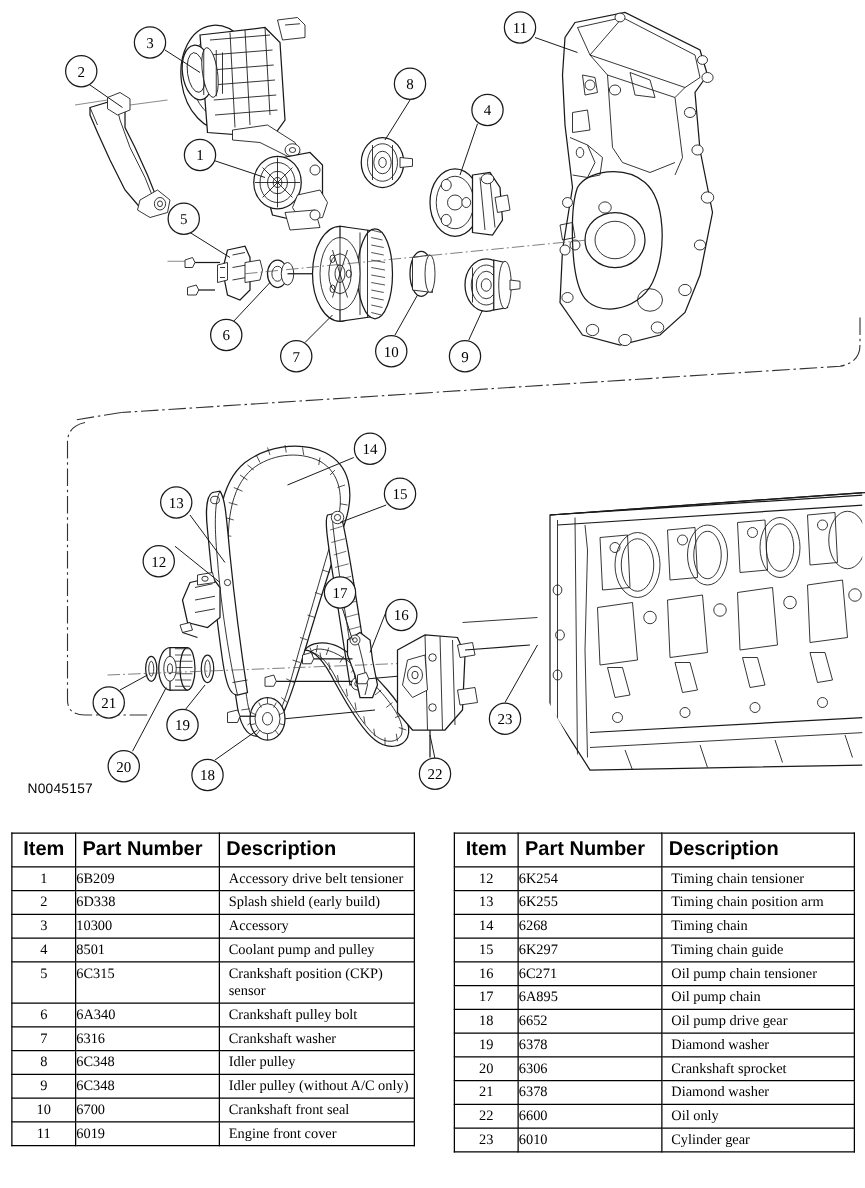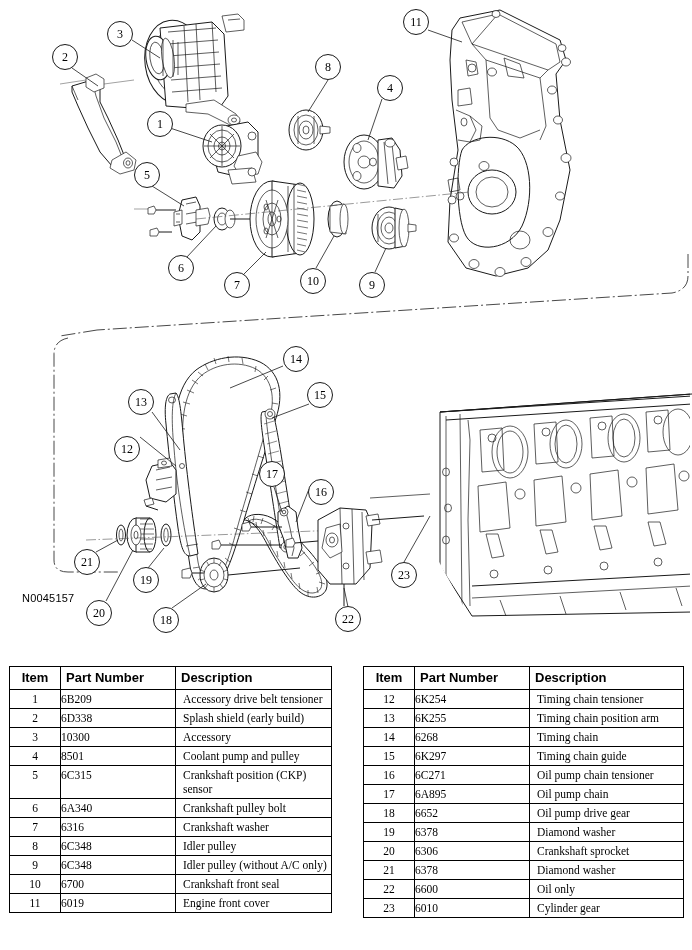--- a/index.html
+++ b/index.html
@@ -18,21 +18,21 @@
   
   #diagram {
     position: absolute;
     left: 0; top: 0;
     width: 692px; height: 655px;
   }
   #diagram svg { display: block; }
 
   .fig-id {
     position: absolute;
-    left: 22px; top: 592px;
+    left: 22px; top: 625px;
     font-family: "Liberation Sans", sans-serif;
     font-size: 11px;
     color: #000;
     letter-spacing: 0.2px;
   }
 
   
   .parts-table {
     position: absolute;
     border-collapse: collapse;
@@ -47,21 +47,21 @@
 
   .parts-table th, .parts-table td {
     border: 1px solid #000;
     padding: 2px 4px;
     vertical-align: top;
     line-height: 1.22;
   }
   .parts-table th {
     font-family: "Liberation Sans", sans-serif;
     font-weight: bold;
-    font-size: 13px;
+    font-size: 16px;
     padding: 3px 5px;
     text-align: left;
   }
   .parts-table th.col-item { text-align: center; }
   .col-item { width: 40px; text-align: center; }
   .col-part { width: 104px; }
   .col-desc { }
   .parts-table td.col-item { text-align: center; }
   .parts-table td.col-part { padding-left: 0; }
   .parts-table td.col-desc { padding-left: 7px; }

